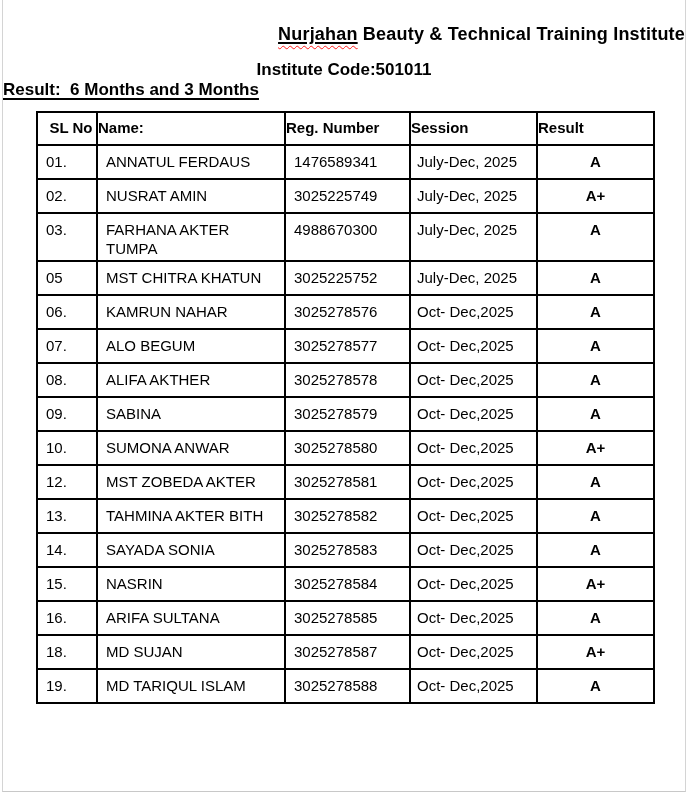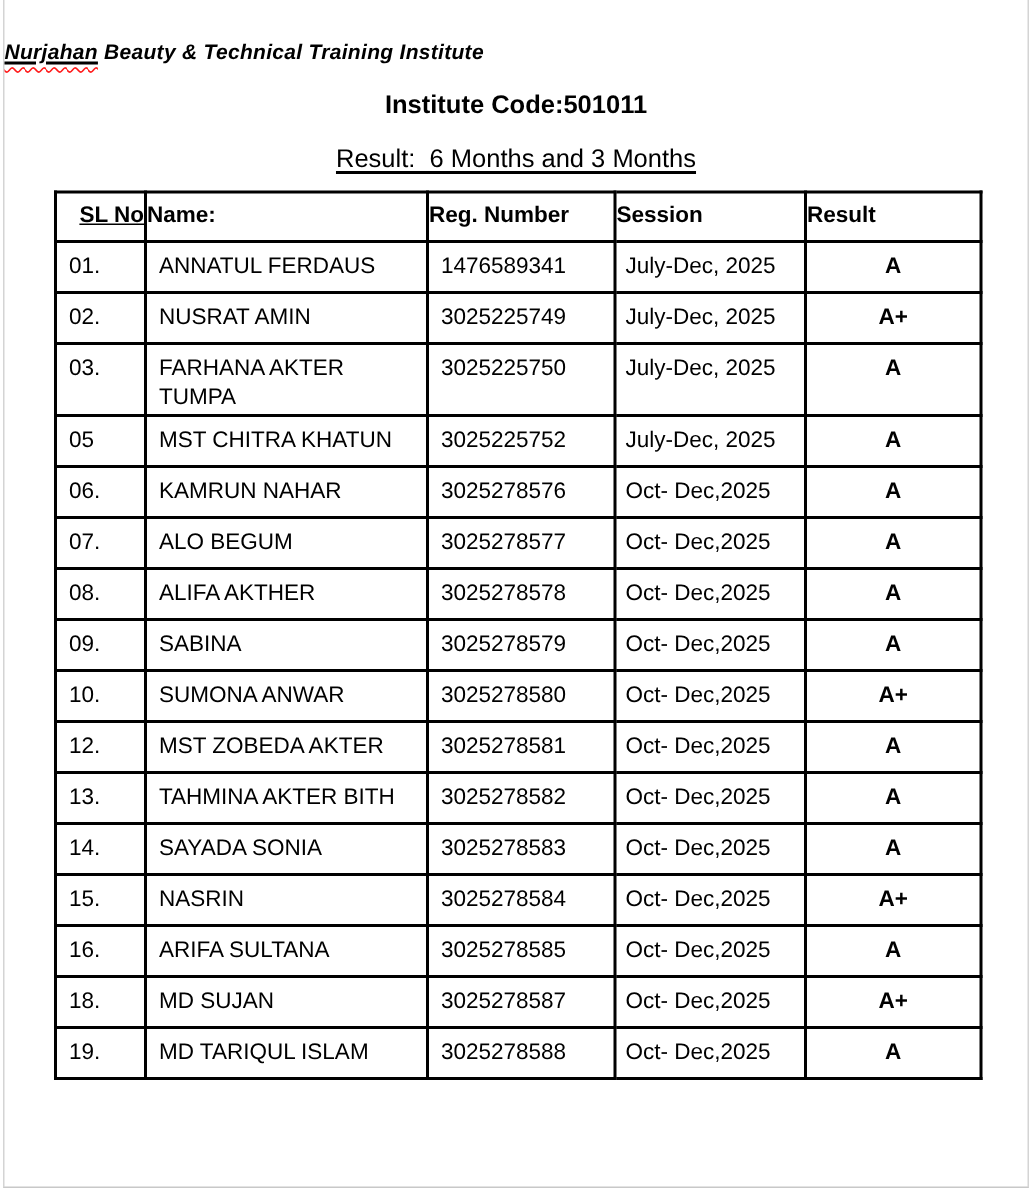--- a/index.html
+++ b/index.html
@@ -15,50 +15,47 @@
     width: 684px;
     height: 792px;
     margin: 0 2px;
     border-left: 1px solid #d4d4d4;
     border-right: 1px solid #d4d4d4;
     border-bottom: 1px solid #c8c8c8;
     background: #ffffff;
     padding-top: 23px;
   }
   .doc-title {
-    text-align: left;
-    font-size: 14px;
+    text-align: right;
+    font-size: 18px;
     font-weight: bold;
     line-height: 22px;
     letter-spacing: 0.2px;
     margin-bottom: 15px;
     white-space: pre;
-    font-style: italic;
   }
   .misspelled {
     text-decoration: underline wavy #ff1a1a;
     text-decoration-thickness: 1px;
     text-underline-offset: 5px;
   }
   .misspelled .solid-underline {
     text-decoration: underline solid #000;
     text-decoration-thickness: 1.5px;
     text-underline-offset: 2px;
   }
   .institute-code {
     text-align: center;
     font-size: 17px;
     font-weight: bold;
-    margin-bottom: 16px;
     white-space: pre;
   }
   .result-heading {
-    text-align: center;
     font-size: 17px;
-    font-weight: normal;
+    font-weight: bold;
     text-decoration: underline solid #000;
     text-decoration-thickness: 1.5px;
     text-underline-offset: 3px;
     margin-bottom: 11px;
     white-space: pre;
   }
   table.results {
     border-collapse: collapse;
     table-layout: fixed;
     width: 617px;
@@ -70,23 +67,22 @@
     vertical-align: top;
     overflow: hidden;
   }
   table.results th {
     height: 33px;
     font-weight: bold;
     text-align: left;
     padding-top: 6px;
   }
   table.results th.col-sl {
-    text-align: right;
+    text-align: center;
     padding-left: 8px;
-    text-decoration: underline;
   }
   table.results td {
     height: 34px;
     padding: 6px 10px 2px 8px;
     line-height: 19px;
   }
   table.results td.col-session { padding-left: 6px; padding-right: 18px; white-space: pre; }
   table.results td.col-result {
     text-align: center;
     font-weight: bold;
@@ -137,21 +133,21 @@
         <tr>
           <td class="col-sl">02.</td>
           <td class="col-name">NUSRAT AMIN</td>
           <td class="col-reg">3025225749</td>
           <td class="col-session">July-Dec, 2025</td>
           <td class="col-result">A+</td>
         </tr>
         <tr>
           <td class="col-sl">03.</td>
           <td class="col-name">FARHANA AKTER TUMPA</td>
-          <td class="col-reg">3025225750</td>
+          <td class="col-reg">4988670300</td>
           <td class="col-session">July-Dec, 2025</td>
           <td class="col-result">A</td>
         </tr>
         <tr>
           <td class="col-sl">05</td>
           <td class="col-name">MST CHITRA KHATUN</td>
           <td class="col-reg">3025225752</td>
           <td class="col-session">July-Dec, 2025</td>
           <td class="col-result">A</td>
         </tr>

